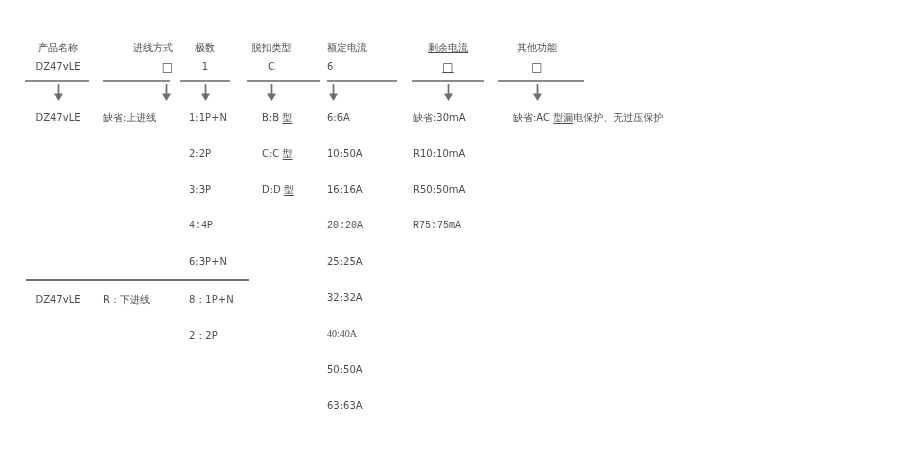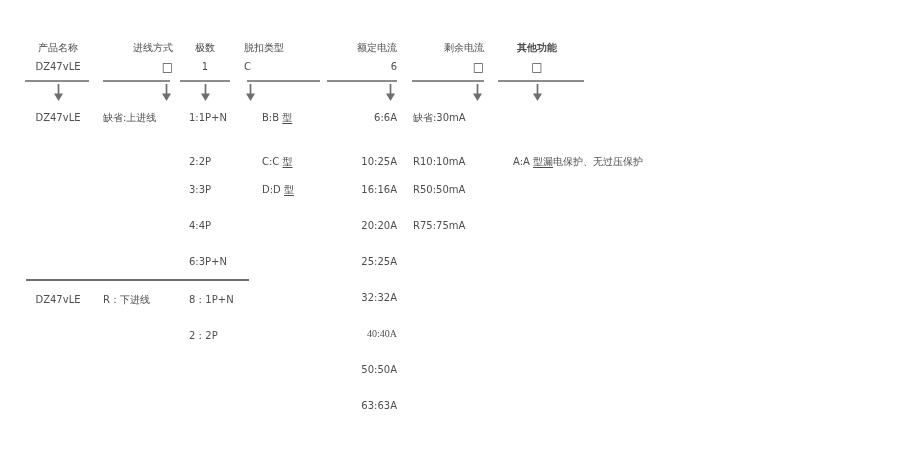--- a/index.html
+++ b/index.html
@@ -9,29 +9,29 @@
   .hdr  { top:38px; }
   .code { top:57px; }
   .code.sq { font-size:12px; }
   .arrow-cell { position:absolute; top:84px; height:20px; text-align:center; }
   .rule { position:absolute; top:80px; height:2px; background:#8c8c8c; }
   .sep-line { position:absolute; left:26px; top:279px; width:223px; height:1.5px; background:#6f6f6f; }
   
   .c1h { left:25px;  width:66px; text-align:center; }
   .c2h { left:101px; width:72px; text-align:right; }
   .c3h { left:180px; width:50px; text-align:center; }
-  .c4h { left:244px; width:73px; text-align:left; }
-  .c5h { left:327px; width:70px; text-align:right; }
-  .c6h { left:412px; width:72px; text-align:right; }
-  .c7h { left:498px; width:78px; text-align:center;font-weight:bold; }
+  .c4h { left:235px; width:73px; text-align:center; }
+  .c5h { left:327px; width:70px; text-align:left; }
+  .c6h { left:412px; width:72px; text-align:center;text-decoration:underline; }
+  .c7h { left:498px; width:78px; text-align:center; }
   .c2o { left:103px; } .c3o { left:189px; } .c4o { left:262px; }
   .c6o { left:413px; } .c7o { left:513px; }
   
-  .row0 { top:108px; } .row1 { top:144px;margin-top:8px; } .row2 { top:180px; }
-  .row3 { top:216px; } .row4 { top:252px; } .row5 { top:288px; }
+  .row0 { top:108px; } .row1 { top:144px; } .row2 { top:180px; }
+  .row3 { top:216px;font-family:Liberation Mono, monospace; } .row4 { top:252px; } .row5 { top:288px; }
   .row6 { top:324px;font-family:Liberation Serif, serif; } .row7 { top:360px; } .row8 { top:396px; }
   .s-row0 { top:290px; } .s-row1 { top:326px; }
   .uline { text-decoration:underline; text-underline-offset:2px; }
 </style>
 </head>
 <body>
 
 <div class="canvas">
 
   <div class="txt hdr c1h">产品名称</div>
@@ -77,21 +77,21 @@
   <div class="txt c4o row2">D:D <span class="uline">型</span></div>
 
   <div class="txt hdr c5h">额定电流</div>
   <div class="txt code c5h">6</div>
   <div class="rule" style="left:327px;width:70px"></div>
   <div class="arrow-cell c5h"><svg width="13" height="18" viewBox="0 0 13 18">
         <line x1="6.5" y1="0" x2="6.5" y2="11" stroke="#6e6e6e" stroke-width="1.7"></line>
         <polygon points="2,9.5 11,9.5 6.5,17" fill="#6e6e6e"></polygon>
       </svg></div>
   <div class="txt c5h row0">6:6A</div>
-  <div class="txt c5h row1">10:25A</div>
+  <div class="txt c5h row1">10:50A</div>
   <div class="txt c5h row2">16:16A</div>
   <div class="txt c5h row3">20:20A</div>
   <div class="txt c5h row4">25:25A</div>
   <div class="txt c5h row5">32:32A</div>
   <div class="txt c5h row6">40:40A</div>
   <div class="txt c5h row7">50:50A</div>
   <div class="txt c5h row8">63:63A</div>
 
   <div class="txt hdr c6h">剩余电流</div>
   <div class="txt code sq c6h">□</div>
@@ -105,21 +105,21 @@
   <div class="txt c6o row2">R50:50mA</div>
   <div class="txt c6o row3">R75:75mA</div>
 
   <div class="txt hdr c7h">其他功能</div>
   <div class="txt code sq c7h">□</div>
   <div class="rule" style="left:498px;width:86px"></div>
   <div class="arrow-cell c7h"><svg width="13" height="18" viewBox="0 0 13 18">
         <line x1="6.5" y1="0" x2="6.5" y2="11" stroke="#6e6e6e" stroke-width="1.7"></line>
         <polygon points="2,9.5 11,9.5 6.5,17" fill="#6e6e6e"></polygon>
       </svg></div>
-  <div class="txt c7o row1">A:A <span class="uline">型漏</span>电保护、无过压保护</div>
+  <div class="txt c7o row0">缺省:AC <span class="uline">型漏</span>电保护、无过压保护</div>
 
   <div class="sep-line"></div>
   <div class="txt c1h s-row0">DZ47vLE</div>
   <div class="txt c2o s-row0">R：下进线</div>
   <div class="txt c3o s-row0">8：1P+N</div>
   <div class="txt c3o s-row1">2：2P</div>
 
 </div>
 
 </body></html>

